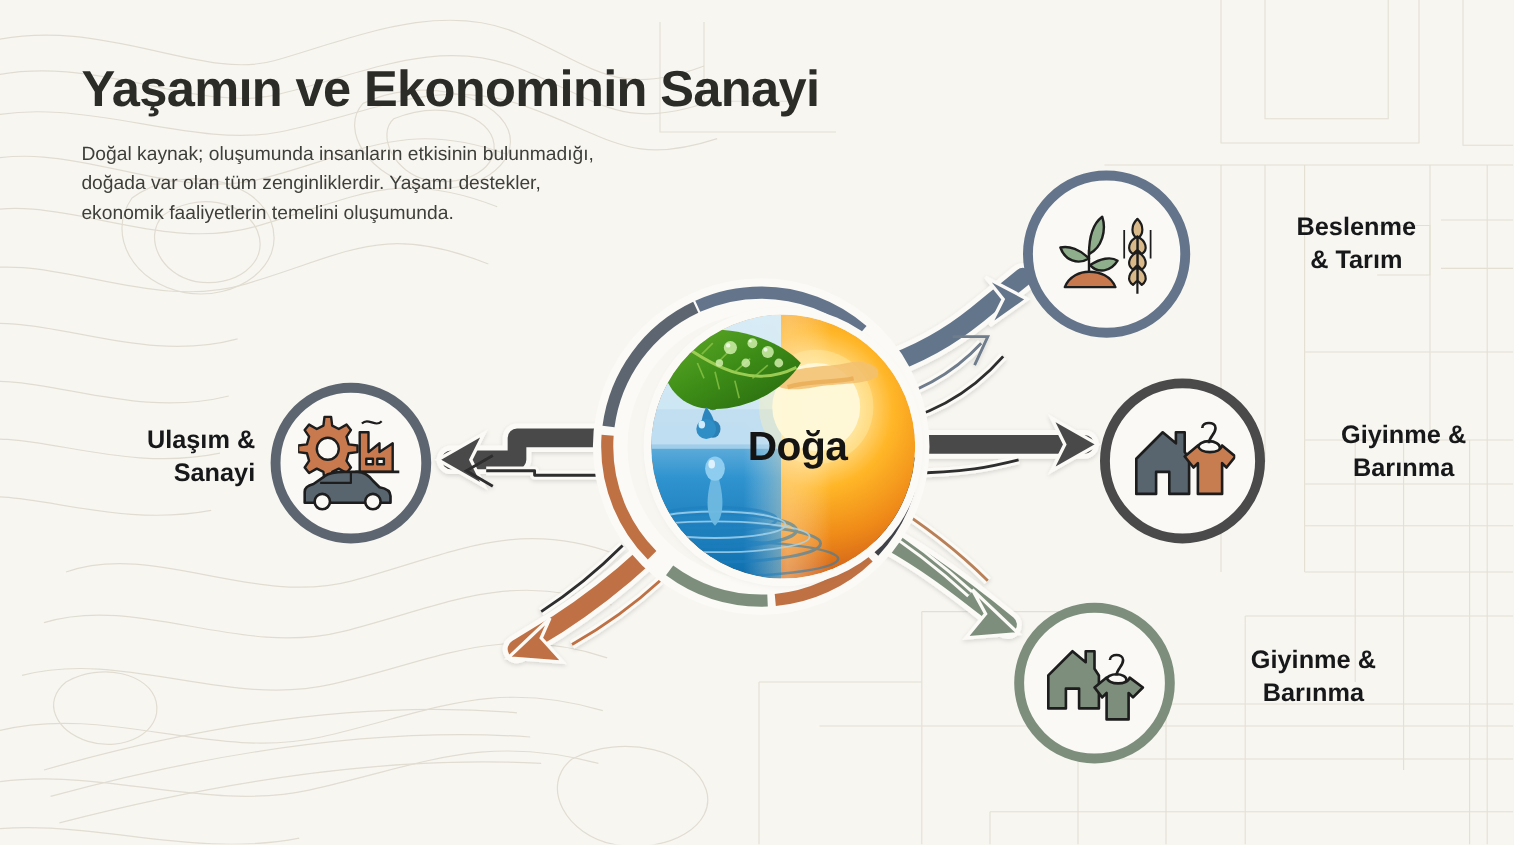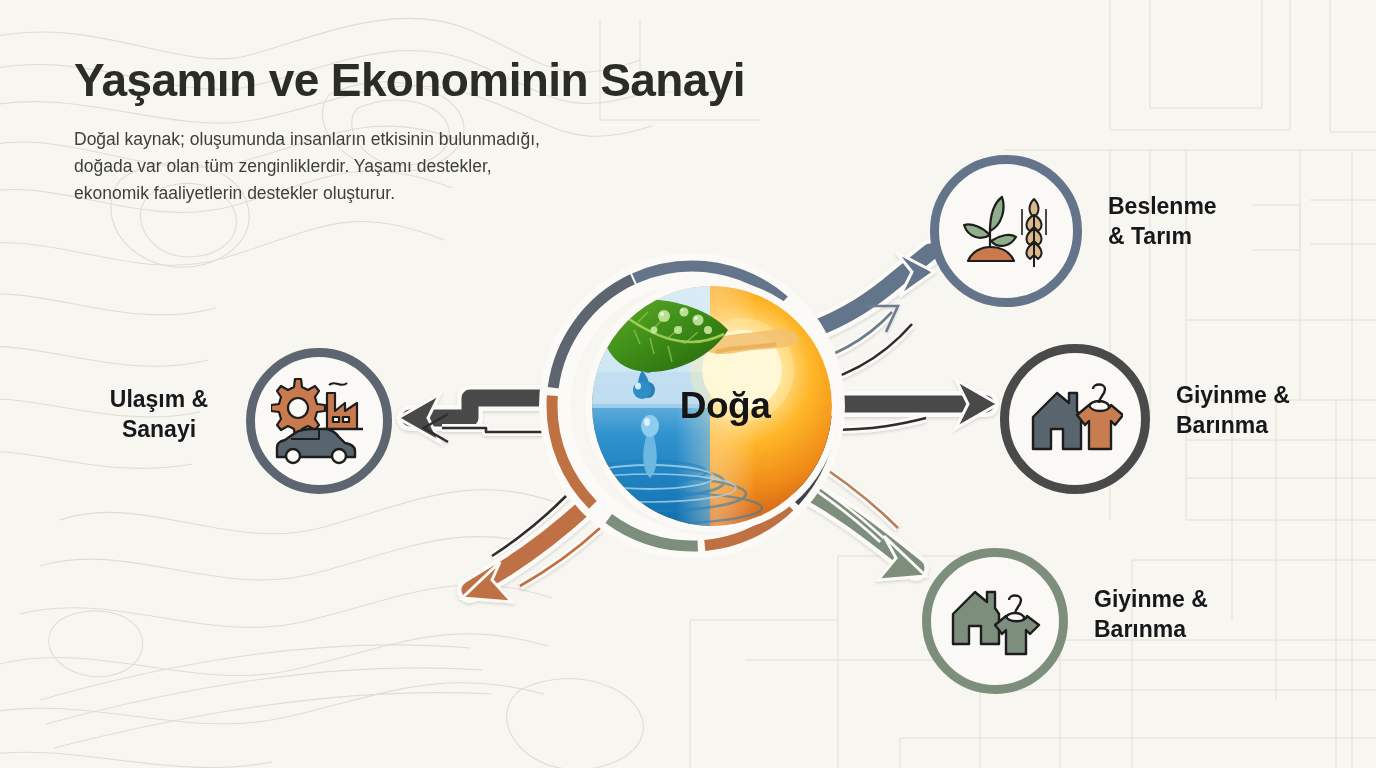--- a/index.html
+++ b/index.html
@@ -43,21 +43,21 @@
     border-radius:50%;
     background:#faf9f5;
     display:flex; align-items:center; justify-content:center;
   }
   .node-label{
     position:absolute;
     font-size:23px; font-weight:700; color:#17181a;
     line-height:1.32; white-space:pre-line;
   }
   .node-label.left{ text-align:right; }
-  .node-label.right{ text-align:left; }
+  .node-label.right{ text-align:center; }
 
   
   .ring-slate { border:9px solid #64748b; }
   .ring-dark  { border:9px solid #4a4a4a; }
   .ring-sage  { border:9px solid #7d8f7c; }
   .ring-terra { border:9px solid #bf7144; }
   .ring-gray  { border:9px solid #5d6670; }
 
   
   #center-node{ position:absolute; left:568px; top:262px; width:288px; height:288px; z-index:5; }
@@ -152,21 +152,21 @@
       <path d="M600 20 L600 120 L760 120"></path>
       <path d="M640 20 L640 92 L724 92"></path>
       <path d="M1310 200 L1376 200"></path>
       <path d="M1310 244 L1376 244"></path>
       <path d="M1352 150 L1352 768"></path>
     </g>
   </svg>
 
   <div id="header">
     <div id="page-title">Yaşamın ve Ekonominin Sanayi</div>
-    <div id="page-subtitle">Doğal kaynak; oluşumunda insanların etkisinin bulunmadığı, doğada var olan tüm zenginliklerdir. Yaşamı destekler, ekonomik faaliyetlerin destekler oluşturur.</div>
+    <div id="page-subtitle">Doğal kaynak; oluşumunda insanların etkisinin bulunmadığı, doğada var olan tüm zenginliklerdir. Yaşamı destekler, ekonomik faaliyetlerin temelini oluşumunda.</div>
   </div>
 
   <svg id="diagram" viewBox="0 0 1376 768">
     <defs>
       <filter id="softshadow" x="-40%" y="-40%" width="180%" height="180%">
         <feDropShadow dx="0" dy="1.5" stdDeviation="1.8" flood-color="#000" flood-opacity=".14"></feDropShadow>
       </filter>
     </defs>
 
     <g filter="url(#softshadow)">
@@ -415,17 +415,17 @@
           <path d="M52 52 L92 52" stroke-width="2.4"></path>
         </g>
         <g stroke="#1d1d1d" stroke-width="2.4" stroke-linejoin="round">
           <path d="M6 80 L6 70 C 6 66, 10 64, 14 63 L24 56 C 28 53, 34 52, 42 52 L54 52 C 60 52, 64 55, 68 60 L74 66 C 80 67, 84 70, 84 74 L84 80 Z" fill="#58656f"></path>
           <path d="M20 62 L48 62 L48 53" fill="none" stroke-width="2"></path>
           <circle cx="22" cy="79" r="7" fill="#faf9f5"></circle>
           <circle cx="68" cy="79" r="7" fill="#faf9f5"></circle>
         </g>
       </svg>
     </div>
-    <div class="node-label left" style="left:-10px; top:36px; width:146px;text-align:center;">Ulaşım &amp;
+    <div class="node-label left" style="left:-10px; top:36px; width:146px;">Ulaşım &amp;
 Sanayi</div>
   </div>
 
 </div>
 
 </body></html>

